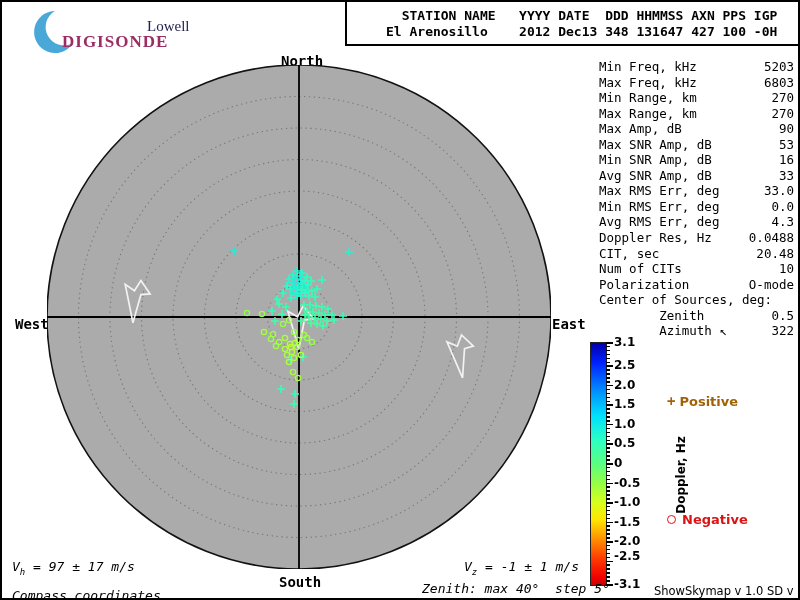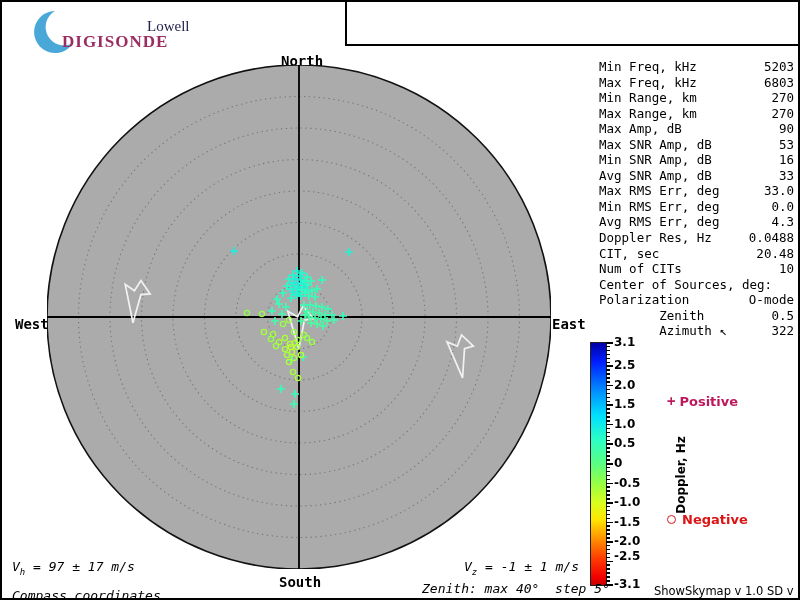--- a/index.html
+++ b/index.html
@@ -46,38 +46,40 @@
 
 <div id="frame">
 
   <svg class="abs" id="logo-crescent" style="left:30px;top:8px;" width="46" height="44" viewBox="0 0 46 44">
     <path d="M 23,1 A 21,21 0 1 0 41,33 A 18,18 0 1 1 23,1 Z" fill="#4aa8d8"></path>
   </svg>
   <div class="abs" id="logo-lowell">Lowell</div>
   <div class="abs" id="logo-digisonde">DIGISONDE</div>
 
   <div class="abs" id="header-box"></div>
+  <div class="abs" id="header-pre"><span>  STATION NAME   YYYY DATE  DDD HHMMSS AXN PPS IGP</span>
+<span>El Arenosillo    2012 Dec13 348 131647 427 100 -0H</span></div>
 
   <div class="abs" id="stats">
       <div class="srow"><span>Min Freq, kHz</span><span>5203</span></div>
       <div class="srow"><span>Max Freq, kHz</span><span>6803</span></div>
       <div class="srow"><span>Min Range, km</span><span>270</span></div>
       <div class="srow"><span>Max Range, km</span><span>270</span></div>
       <div class="srow"><span>Max Amp, dB</span><span>90</span></div>
       <div class="srow"><span>Max SNR Amp, dB</span><span>53</span></div>
       <div class="srow"><span>Min SNR Amp, dB</span><span>16</span></div>
       <div class="srow"><span>Avg SNR Amp, dB</span><span>33</span></div>
       <div class="srow"><span>Max RMS Err, deg</span><span>33.0</span></div>
       <div class="srow"><span>Min RMS Err, deg</span><span>0.0</span></div>
       <div class="srow"><span>Avg RMS Err, deg</span><span>4.3</span></div>
       <div class="srow"><span>Doppler Res, Hz</span><span>0.0488</span></div>
       <div class="srow"><span>CIT, sec</span><span>20.48</span></div>
       <div class="srow"><span>Num of CITs</span><span>10</span></div>
+      <div class="srow"><span>Polarization</span><span>O-mode</span></div>
       <div class="srow"><span>Center of Sources, deg:</span><span></span></div>
-      <div class="srow"><span>Polarization</span><span>O-mode</span></div>
       <div class="srow"><span>        Zenith</span><span>0.5</span></div>
       <div class="srow"><span>        Azimuth ↖</span><span>322</span></div>
     </div>
 
   <div class="abs compass" style="left:279px;top:43px;">North</div>
   <div class="abs compass" style="left:277px;top:564px;">South</div>
   <div class="abs compass" style="left:13px;top:306px;">West</div>
   <div class="abs compass" style="left:550px;top:306px;">East</div>
 
   <svg class="abs" id="skymap" width="504" height="504" viewBox="-252 -252 504 504">
@@ -265,21 +267,21 @@
       <div class="ticklab" style="top: 179.548px;">-1.5</div>
       <div class="tick" style="left: 16px; width: 7px; top: 199.065px;"></div>
       <div class="ticklab" style="top: 199.065px;">-2.0</div>
       <div class="tick" style="left: 16px; width: 7px; top: 218.581px;"></div>
       <div class="ticklab" style="top: 214px;">-2.5</div>
       <div class="tick" style="left: 16px; width: 7px; top: 242px;"></div>
       <div class="ticklab" style="top: 242px;">-3.1</div>
     </div>
   <div class="abs" id="cbar-title">Doppler, Hz</div>
 
-  <div class="abs legend" id="legend-pos" style="color: #be185d;">
+  <div class="abs legend" id="legend-pos" style="color: #a16207;">
     <span class="pos-marker">+</span><span>Positive</span>
   </div>
   <div class="abs legend" id="legend-neg" style="color: rgb(220, 20, 20);">
     <span class="neg-marker" style="border-color: rgb(220, 20, 20);"></span><span>Negative</span>
   </div>
 
   <div class="abs foot" style="left:10px;top:557px;"><span>V</span><sub>h</sub><span> = 97 ± 17 m/s</span></div>
   <div class="abs foot" style="left:10px;top:579px;margin-top:7px;">Compass coordinates</div>
   <div class="abs foot" style="left:462px;top:557px;"><span>V</span><sub>z</sub><span> = -1 ± 1 m/s</span></div>
   <div class="abs foot" style="left:420px;top:579px;">Zenith: max 40°  step 5°</div>

